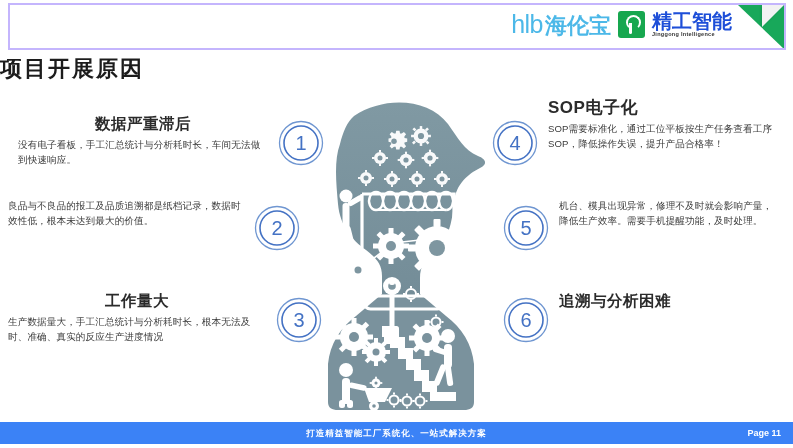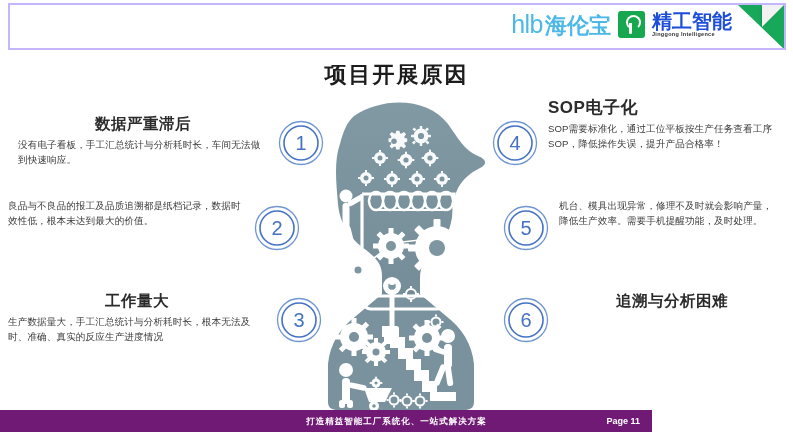--- a/index.html
+++ b/index.html
@@ -87,22 +87,21 @@
     letter-spacing: 0px;
   }
   .jg-en {
     font-size: 5.5px; font-weight: bold; color: #333;
     letter-spacing: 0.3px;
   }
 
   
   .page-title {
     position: absolute;
-    left: 0; top: 60px; width: 793px;
-    text-align: center;
+    left: 0; top: 54px; width: 793px;
     font-size: 22px; font-weight: bold;
     color: #1c1c1c;
     letter-spacing: 2px;
   }
 
   
   .illustration {
     position: absolute;
     left: 296px; top: 98px;
     width: 210px; height: 320px;
@@ -133,23 +132,23 @@
   .item.left .item-title { text-align: center; }
   .item.left .item-desc { text-align: left; }
 
   
   .item.right .txt { left: 56px; text-align: left; }
   .item.right .num { left: 0; }
 
   
   .footer {
     position: absolute;
-    left: 0; bottom: 16px;
-    width: 652px; height: 22px;
-    background: #701a75;
+    left: 0; bottom: 4px;
+    width: 793px; height: 22px;
+    background: #3b82f6;
   }
   .footer-text {
     position: absolute;
     left: 0; top: 0; width: 793px;
     text-align: center;
     line-height: 22px;
     font-size: 8.5px; font-weight: bold;
     color: #ffffff;
     letter-spacing: 1px;
   }
@@ -548,21 +547,21 @@
 
   <div class="item right" style="left:503px; top:297px; width:288px;">
     <div class="num">
       <svg width="46" height="46" viewBox="0 0 46 46" xmlns="http://www.w3.org/2000/svg">
         <circle cx="23" cy="23" r="21.5" fill="none" stroke="#6f96d1" stroke-width="1.3"></circle>
         <circle cx="23" cy="23" r="17" fill="none" stroke="#4472c4" stroke-width="1.6"></circle>
         <text x="23" y="30" text-anchor="middle" font-family="Liberation Sans, sans-serif" font-size="20" fill="#4472c4">6</text>
       </svg>
     </div>
     <div class="txt" style="width:226px;">
-      <div class="item-title" style="text-align:center;">追溯与分析困难</div>
+      <div class="item-title" style="text-align:left;">追溯与分析困难</div>
     </div>
   </div>
 
   <div class="footer">
     <div class="footer-text">打造精益智能工厂系统化、一站式解决方案</div>
     <div class="page-num">Page 11</div>
   </div>
 
 </div>
 

